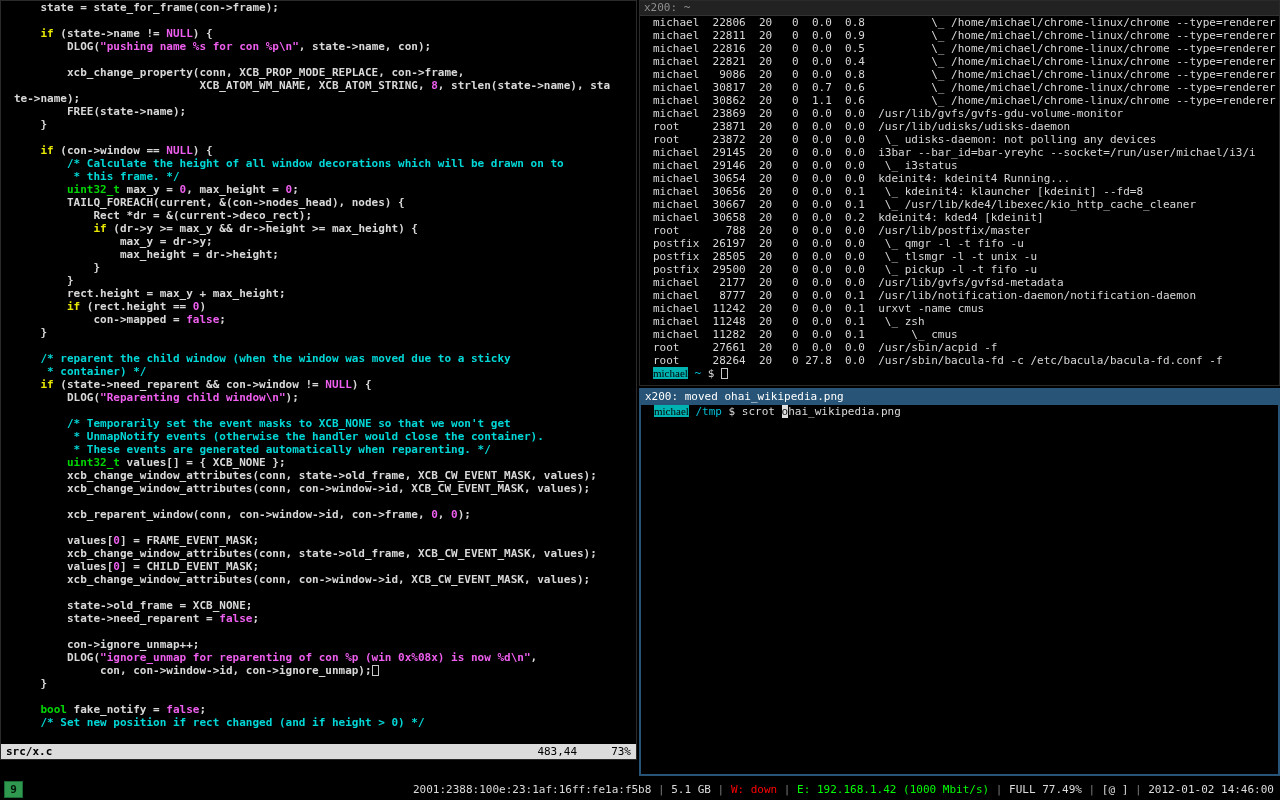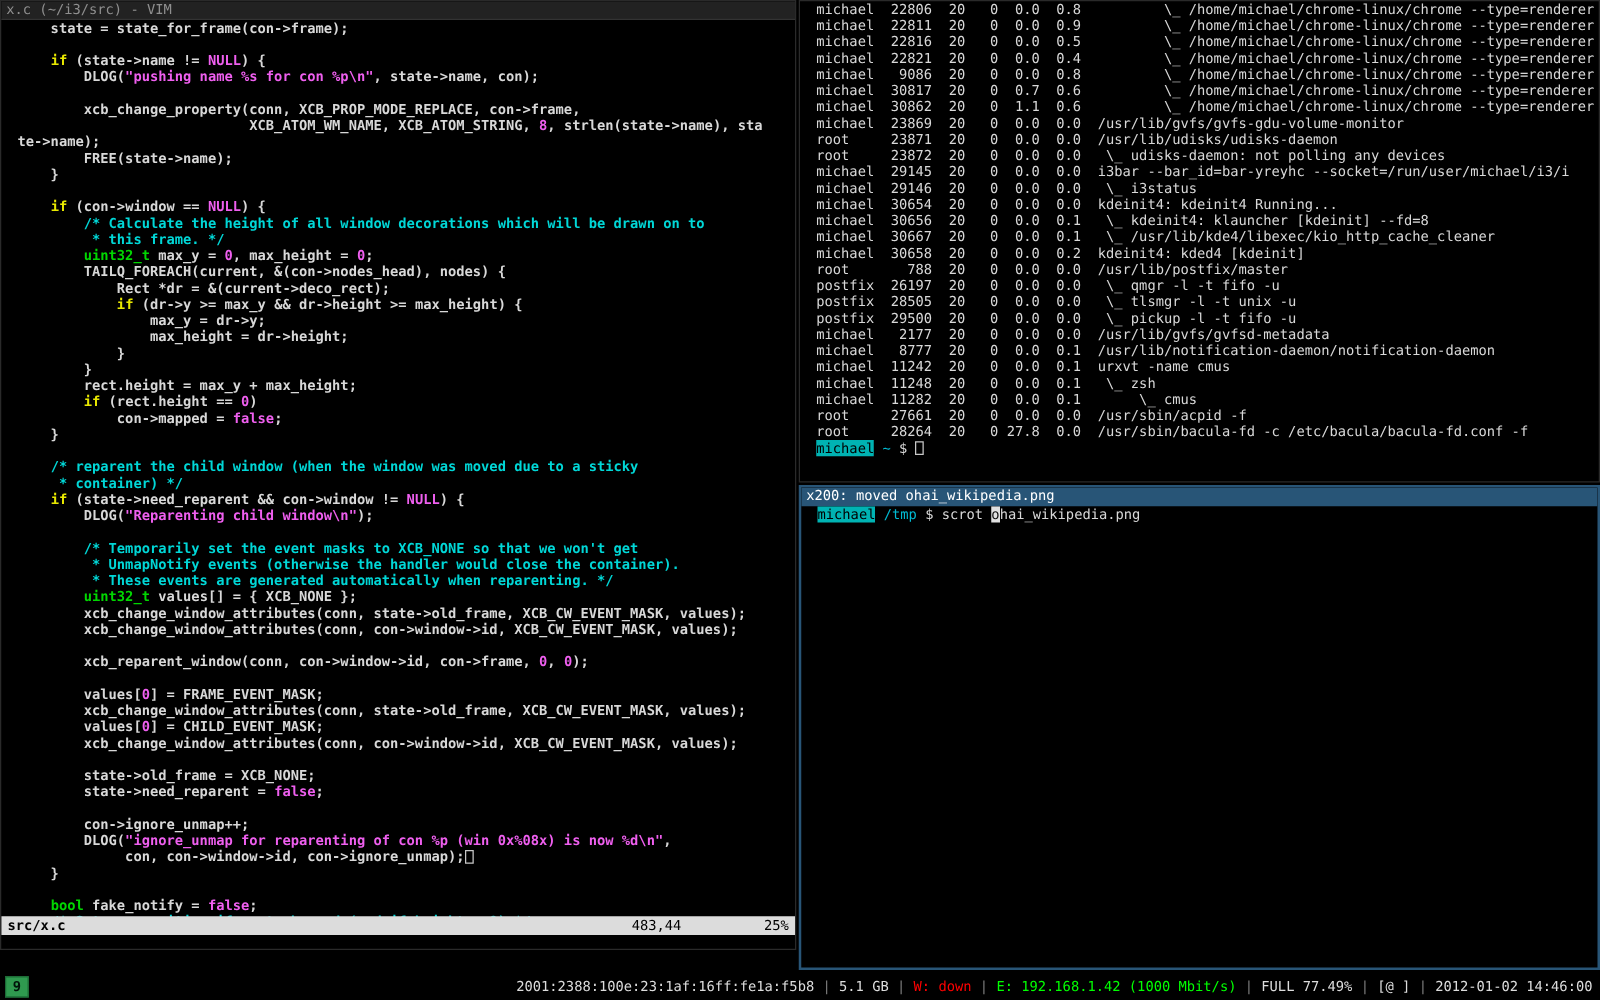--- a/index.html
+++ b/index.html
@@ -16,57 +16,57 @@
   .term{font-size:11px;line-height:13px;white-space:pre;color:#d8d8d8;overflow:hidden;padding-left:13px;}
   .tline{height:13px;}
   .win-vim .term{font-weight:bold;height:730px;}
   .win-ps .term{height:451px;}
   .win-scrot .term{height:367px;}
   
   .c-kw{color:#e8e800;margin-top:48px;}
   .c-typ{color:#00d700;}
   .c-cst{color:#ef5fef;}
   .c-cmt{color:#00d7d7;}
-  .c-pu{background:#00b3b3;color:#000;}
+  .c-pu{background:#00b3b3;color:#000;font-family:Liberation Serif, serif;}
   .c-pp{color:#00bcd4;}
   .c-cur{background:#e0e0e0;color:#101010;}
   .c-curh{display:inline-block;width:7px;height:11px;border:1px solid #c8c8c8;vertical-align:-2px;}
   
-  .vim-statusline{position:absolute;left:0;bottom:11px;width:100%;height:15px;background:#dcdcdc;color:#000;
-    font-size:11px;line-height:15px;display:flex;padding:0 5px;white-space:pre;gap:32px;}
+  .vim-statusline{position:absolute;left:0;bottom:0;width:100%;height:15px;background:#dcdcdc;color:#000;
+    font-size:11px;line-height:15px;display:flex;padding:0 5px;white-space:pre;}
   .vim-statusline .file{font-weight:bold;}
   .vim-statusline .pos{margin-left:auto;}
   .vim-statusline .pct{margin-left:34px;}
   
   .i3bar{position:absolute;left:0;top:778px;width:1280px;height:22px;background:#000;
     display:flex;align-items:center;padding:0 4px;font-size:11px;}
   .ws{width:19px;height:17px;background:#2f9a4f;border:1px solid #1c6b36;color:#00140a;
     display:flex;align-items:center;justify-content:center;font-weight:bold;}
   .status{margin-left:auto;white-space:pre;padding-right:2px;}
   .status .sep{color:#7d7d7d;}
   .st-norm{color:#dcdcdc;}
   .st-bad{color:#ff0000;}
   .st-good{color:#00ff00;}
 </style>
 </head>
 <body>
 
 <div class="screen">
 
   <div class="win win-vim">
-    <div class="titlebar unfocused">x.c (~/i3/src) - VIM</div>
     <div class="term" id="vim-content"><div class="tline"><span>    state = state_for_frame(con-&gt;frame);</span></div><div class="tline">&nbsp;</div><div class="tline"><span>    </span><span class="c-kw">if</span><span> (state-&gt;name != </span><span class="c-cst">NULL</span><span>) {</span></div><div class="tline"><span>        DLOG(</span><span class="c-cst">"pushing name %s for con %p\n"</span><span>, state-&gt;name, con);</span></div><div class="tline">&nbsp;</div><div class="tline"><span>        xcb_change_property(conn, XCB_PROP_MODE_REPLACE, con-&gt;frame,</span></div><div class="tline"><span>                            XCB_ATOM_WM_NAME, XCB_ATOM_STRING, </span><span class="c-cst">8</span><span>, strlen(state-&gt;name), sta</span></div><div class="tline"><span>te-&gt;name);</span></div><div class="tline"><span>        FREE(state-&gt;name);</span></div><div class="tline"><span>    }</span></div><div class="tline">&nbsp;</div><div class="tline"><span>    </span><span class="c-kw">if</span><span> (con-&gt;window == </span><span class="c-cst">NULL</span><span>) {</span></div><div class="tline"><span>        </span><span class="c-cmt">/* Calculate the height of all window decorations which will be drawn on to</span></div><div class="tline"><span class="c-cmt">         * this frame. */</span></div><div class="tline"><span>        </span><span class="c-typ">uint32_t</span><span> max_y = </span><span class="c-cst">0</span><span>, max_height = </span><span class="c-cst">0</span><span>;</span></div><div class="tline"><span>        TAILQ_FOREACH(current, &amp;(con-&gt;nodes_head), nodes) {</span></div><div class="tline"><span>            Rect *dr = &amp;(current-&gt;deco_rect);</span></div><div class="tline"><span>            </span><span class="c-kw">if</span><span> (dr-&gt;y &gt;= max_y &amp;&amp; dr-&gt;height &gt;= max_height) {</span></div><div class="tline"><span>                max_y = dr-&gt;y;</span></div><div class="tline"><span>                max_height = dr-&gt;height;</span></div><div class="tline"><span>            }</span></div><div class="tline"><span>        }</span></div><div class="tline"><span>        rect.height = max_y + max_height;</span></div><div class="tline"><span>        </span><span class="c-kw">if</span><span> (rect.height == </span><span class="c-cst">0</span><span>)</span></div><div class="tline"><span>            con-&gt;mapped = </span><span class="c-cst">false</span><span>;</span></div><div class="tline"><span>    }</span></div><div class="tline">&nbsp;</div><div class="tline"><span>    </span><span class="c-cmt">/* reparent the child window (when the window was moved due to a sticky</span></div><div class="tline"><span class="c-cmt">     * container) */</span></div><div class="tline"><span>    </span><span class="c-kw">if</span><span> (state-&gt;need_reparent &amp;&amp; con-&gt;window != </span><span class="c-cst">NULL</span><span>) {</span></div><div class="tline"><span>        DLOG(</span><span class="c-cst">"Reparenting child window\n"</span><span>);</span></div><div class="tline">&nbsp;</div><div class="tline"><span>        </span><span class="c-cmt">/* Temporarily set the event masks to XCB_NONE so that we won't get</span></div><div class="tline"><span class="c-cmt">         * UnmapNotify events (otherwise the handler would close the container).</span></div><div class="tline"><span class="c-cmt">         * These events are generated automatically when reparenting. */</span></div><div class="tline"><span>        </span><span class="c-typ">uint32_t</span><span> values[] = { XCB_NONE };</span></div><div class="tline"><span>        xcb_change_window_attributes(conn, state-&gt;old_frame, XCB_CW_EVENT_MASK, values);</span></div><div class="tline"><span>        xcb_change_window_attributes(conn, con-&gt;window-&gt;id, XCB_CW_EVENT_MASK, values);</span></div><div class="tline">&nbsp;</div><div class="tline"><span>        xcb_reparent_window(conn, con-&gt;window-&gt;id, con-&gt;frame, </span><span class="c-cst">0</span><span>, </span><span class="c-cst">0</span><span>);</span></div><div class="tline">&nbsp;</div><div class="tline"><span>        values[</span><span class="c-cst">0</span><span>] = FRAME_EVENT_MASK;</span></div><div class="tline"><span>        xcb_change_window_attributes(conn, state-&gt;old_frame, XCB_CW_EVENT_MASK, values);</span></div><div class="tline"><span>        values[</span><span class="c-cst">0</span><span>] = CHILD_EVENT_MASK;</span></div><div class="tline"><span>        xcb_change_window_attributes(conn, con-&gt;window-&gt;id, XCB_CW_EVENT_MASK, values);</span></div><div class="tline">&nbsp;</div><div class="tline"><span>        state-&gt;old_frame = XCB_NONE;</span></div><div class="tline"><span>        state-&gt;need_reparent = </span><span class="c-cst">false</span><span>;</span></div><div class="tline">&nbsp;</div><div class="tline"><span>        con-&gt;ignore_unmap++;</span></div><div class="tline"><span>        DLOG(</span><span class="c-cst">"ignore_unmap for reparenting of con %p (win 0x%08x) is now %d\n"</span><span>,</span></div><div class="tline"><span>             con, con-&gt;window-&gt;id, con-&gt;ignore_unmap);</span><span class="c-curh"> </span></div><div class="tline"><span>    }</span></div><div class="tline">&nbsp;</div><div class="tline"><span>    </span><span class="c-typ">bool</span><span> fake_notify = </span><span class="c-cst">false</span><span>;</span></div><div class="tline"><span>    </span><span class="c-cmt">/* Set new position if rect changed (and if height &gt; 0) */</span></div></div>
     <div class="vim-statusline">
       <span class="file">src/x.c</span>
       <span class="pos">483,44</span>
-      <span class="pct">25%</span>
+      <span class="pct">73%</span>
     </div>
   </div>
 
   <div class="win win-ps">
+    <div class="titlebar unfocused">x200: ~</div>
     <div class="term" id="ps-content"><div class="tline"><span>michael  22806  20   0  0.0  0.8          \_ /home/michael/chrome-linux/chrome --type=renderer</span></div><div class="tline"><span>michael  22811  20   0  0.0  0.9          \_ /home/michael/chrome-linux/chrome --type=renderer</span></div><div class="tline"><span>michael  22816  20   0  0.0  0.5          \_ /home/michael/chrome-linux/chrome --type=renderer</span></div><div class="tline"><span>michael  22821  20   0  0.0  0.4          \_ /home/michael/chrome-linux/chrome --type=renderer</span></div><div class="tline"><span>michael   9086  20   0  0.0  0.8          \_ /home/michael/chrome-linux/chrome --type=renderer</span></div><div class="tline"><span>michael  30817  20   0  0.7  0.6          \_ /home/michael/chrome-linux/chrome --type=renderer</span></div><div class="tline"><span>michael  30862  20   0  1.1  0.6          \_ /home/michael/chrome-linux/chrome --type=renderer</span></div><div class="tline"><span>michael  23869  20   0  0.0  0.0  /usr/lib/gvfs/gvfs-gdu-volume-monitor</span></div><div class="tline"><span>root     23871  20   0  0.0  0.0  /usr/lib/udisks/udisks-daemon</span></div><div class="tline"><span>root     23872  20   0  0.0  0.0   \_ udisks-daemon: not polling any devices</span></div><div class="tline"><span>michael  29145  20   0  0.0  0.0  i3bar --bar_id=bar-yreyhc --socket=/run/user/michael/i3/i</span></div><div class="tline"><span>michael  29146  20   0  0.0  0.0   \_ i3status</span></div><div class="tline"><span>michael  30654  20   0  0.0  0.0  kdeinit4: kdeinit4 Running...</span></div><div class="tline"><span>michael  30656  20   0  0.0  0.1   \_ kdeinit4: klauncher [kdeinit] --fd=8</span></div><div class="tline"><span>michael  30667  20   0  0.0  0.1   \_ /usr/lib/kde4/libexec/kio_http_cache_cleaner</span></div><div class="tline"><span>michael  30658  20   0  0.0  0.2  kdeinit4: kded4 [kdeinit]</span></div><div class="tline"><span>root       788  20   0  0.0  0.0  /usr/lib/postfix/master</span></div><div class="tline"><span>postfix  26197  20   0  0.0  0.0   \_ qmgr -l -t fifo -u</span></div><div class="tline"><span>postfix  28505  20   0  0.0  0.0   \_ tlsmgr -l -t unix -u</span></div><div class="tline"><span>postfix  29500  20   0  0.0  0.0   \_ pickup -l -t fifo -u</span></div><div class="tline"><span>michael   2177  20   0  0.0  0.0  /usr/lib/gvfs/gvfsd-metadata</span></div><div class="tline"><span>michael   8777  20   0  0.0  0.1  /usr/lib/notification-daemon/notification-daemon</span></div><div class="tline"><span>michael  11242  20   0  0.0  0.1  urxvt -name cmus</span></div><div class="tline"><span>michael  11248  20   0  0.0  0.1   \_ zsh</span></div><div class="tline"><span>michael  11282  20   0  0.0  0.1       \_ cmus</span></div><div class="tline"><span>root     27661  20   0  0.0  0.0  /usr/sbin/acpid -f</span></div><div class="tline"><span>root     28264  20   0 27.8  0.0  /usr/sbin/bacula-fd -c /etc/bacula/bacula-fd.conf -f</span></div><div class="tline"><span class="c-pu">michael</span><span> </span><span class="c-pp">~</span><span> $ </span><span class="c-curh"> </span></div></div>
   </div>
 
   <div class="win win-scrot">
     <div class="titlebar focused">x200: moved ohai_wikipedia.png</div>
     <div class="term" id="scrot-content"><div class="tline"><span class="c-pu">michael</span><span> </span><span class="c-pp">/tmp</span><span> $ scrot </span><span class="c-cur">o</span><span>hai_wikipedia.png</span></div></div>
   </div>
 
   <div class="i3bar">
     <div class="ws">9</div>

